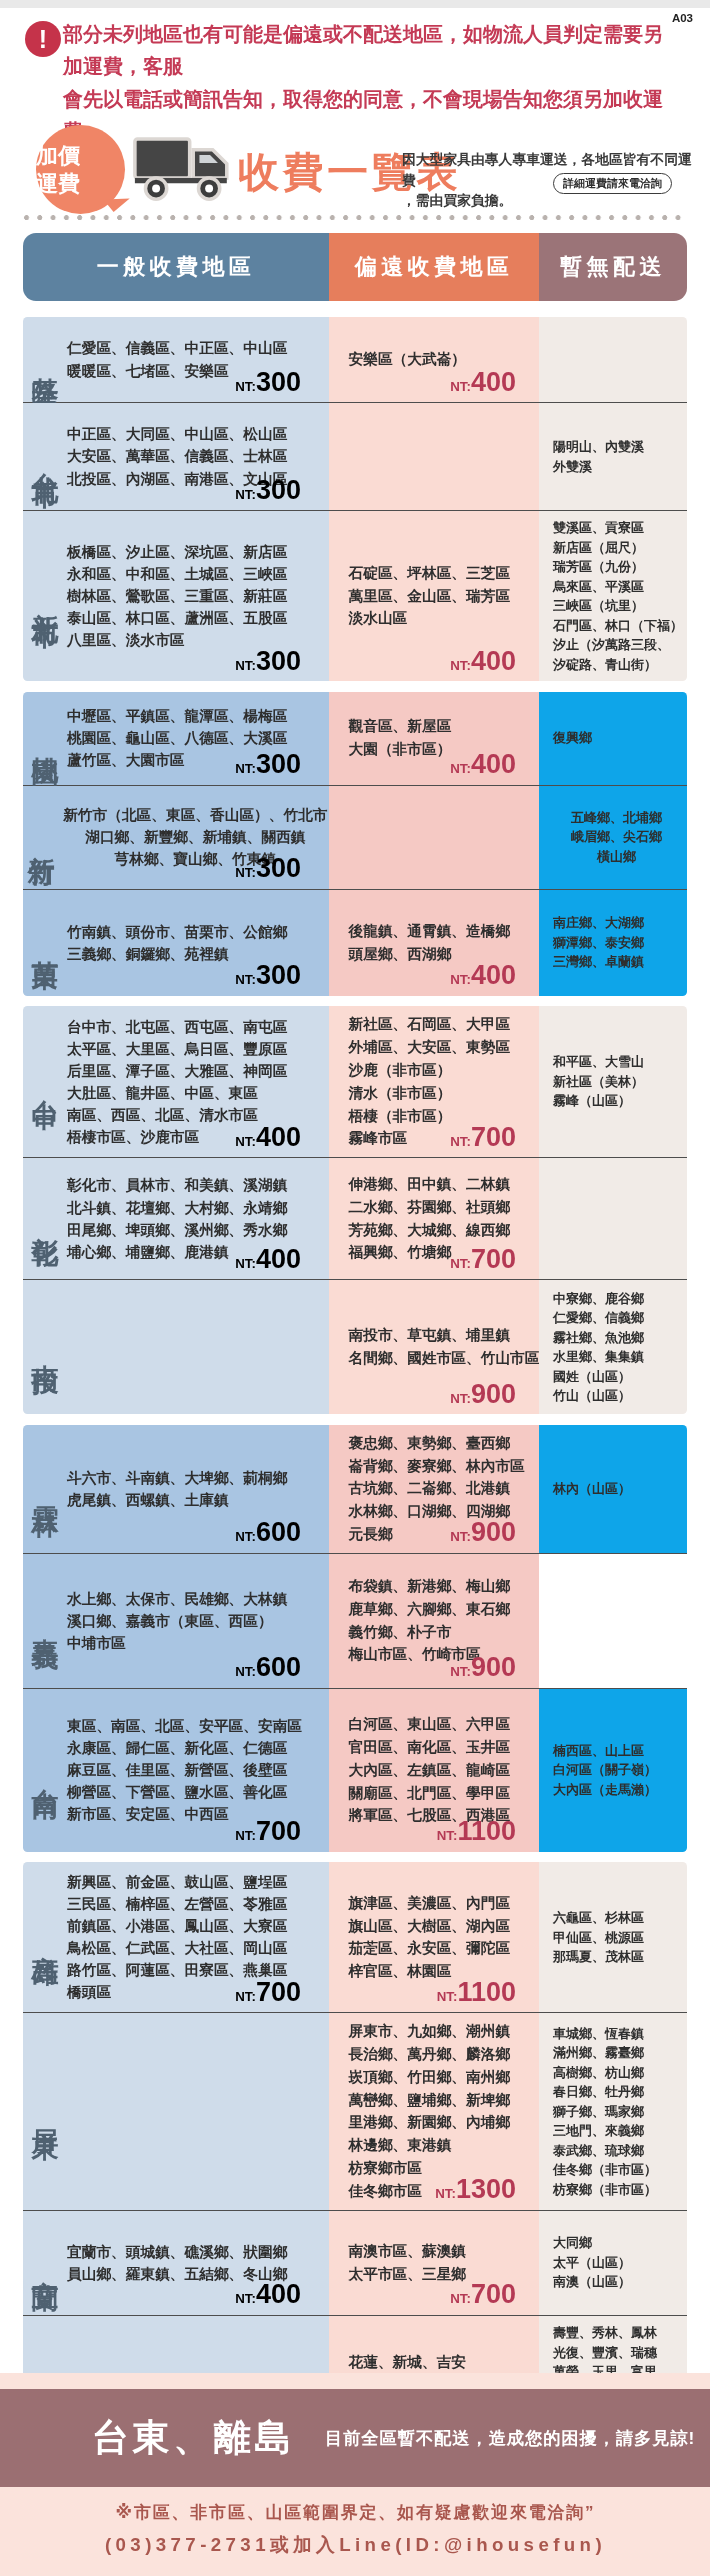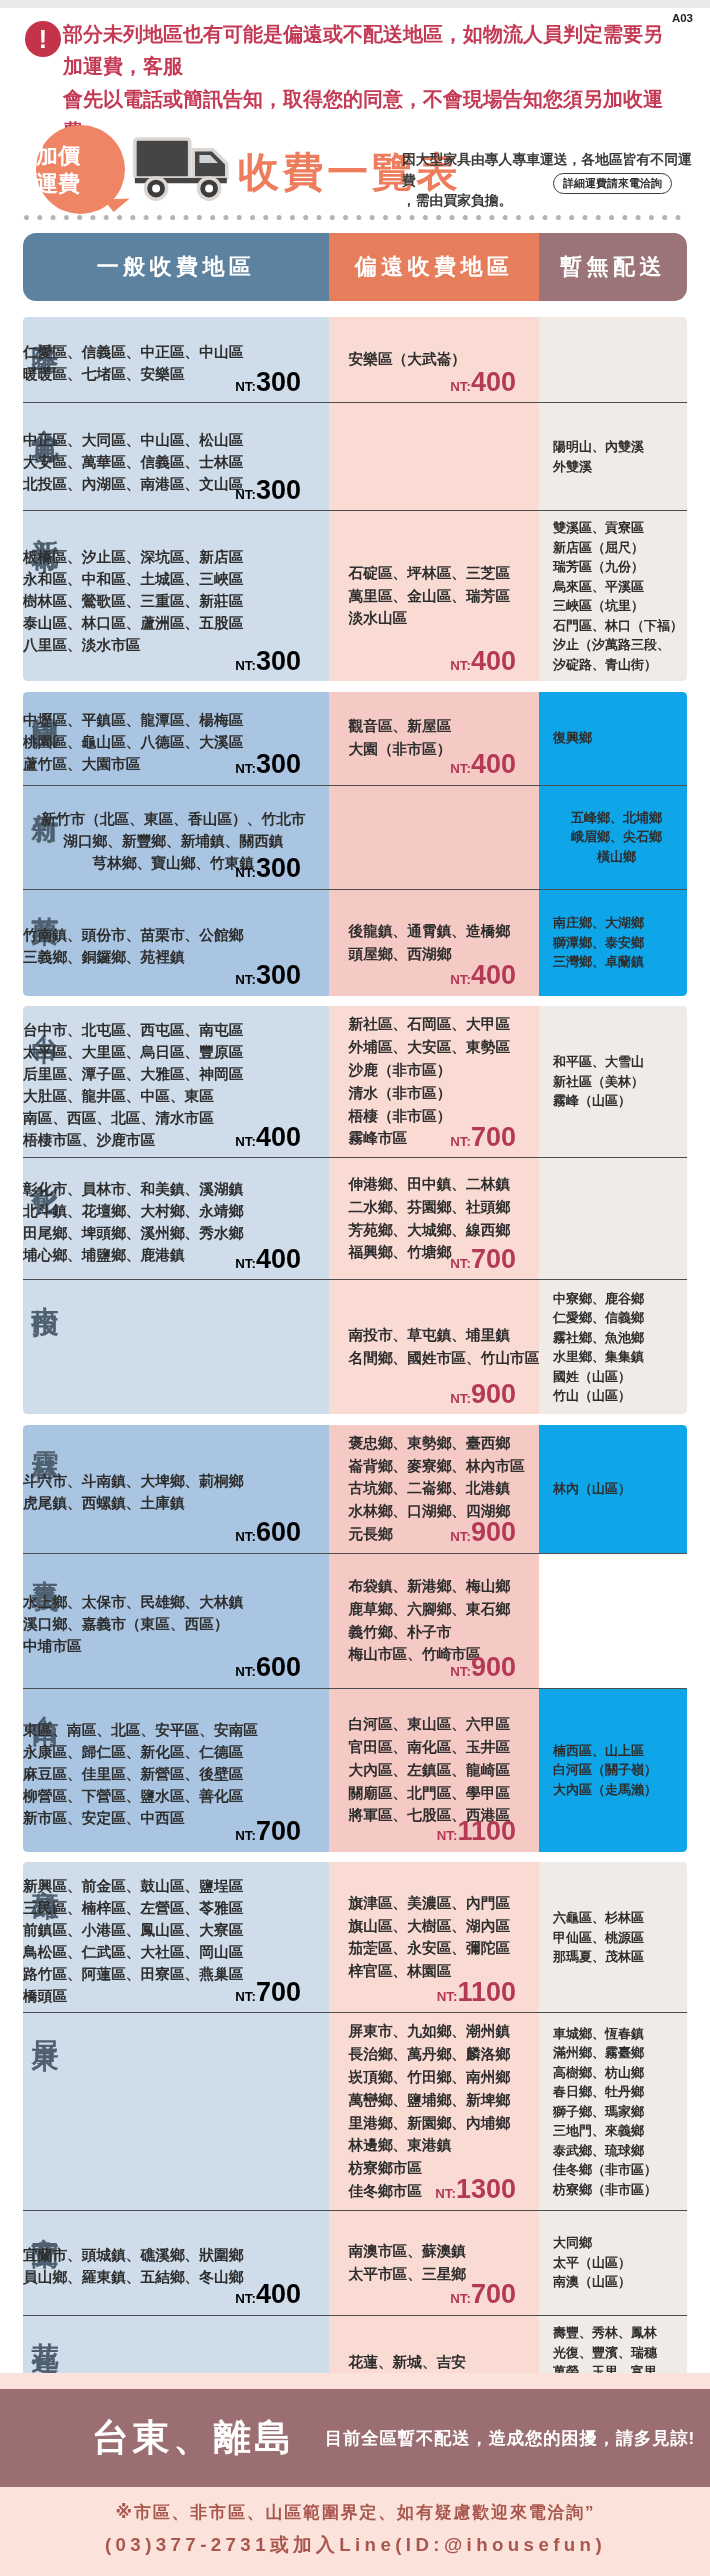--- a/index.html
+++ b/index.html
@@ -41,21 +41,21 @@
   .th.th-remote{width:210px;background:#e67e5c;}
   .th.th-none{width:148px;background:#9b7478;}
 
   .block{margin-top:16px;border-radius:4.4px;overflow:hidden;}
   .block + .block{margin-top:10.7px;}
   .row{display:flex;}
   .row + .row{border-top:1.8px solid #4d4d4d;}
 
   .cell{position:relative;display:flex;flex-direction:column;justify-content:center;
         padding:7px 7px;box-sizing:border-box;}
-  .cell.general{width:306px;flex-direction:column;align-items:stretch;padding:5.3px 5.3px 5.3px 0;}
+  .cell.general{width:306px;flex-direction:row;align-items:stretch;padding:5.3px 5.3px 5.3px 0;}
   .cell.remote{width:210px;padding-left:19.5px;}
   .cell.none{width:148px;padding-left:14px;}
 
   .block.light .general{background:#cfdcea}
   .block.light .remote{background:#fadbd3}
   .block.light .none{background:#f1ebe7}
   .block.dark .general{background:#a9c5e2}
   .block.dark .remote{background:#f5c9c4}
   .block.dark .none{background:#0ea5e9}
 

